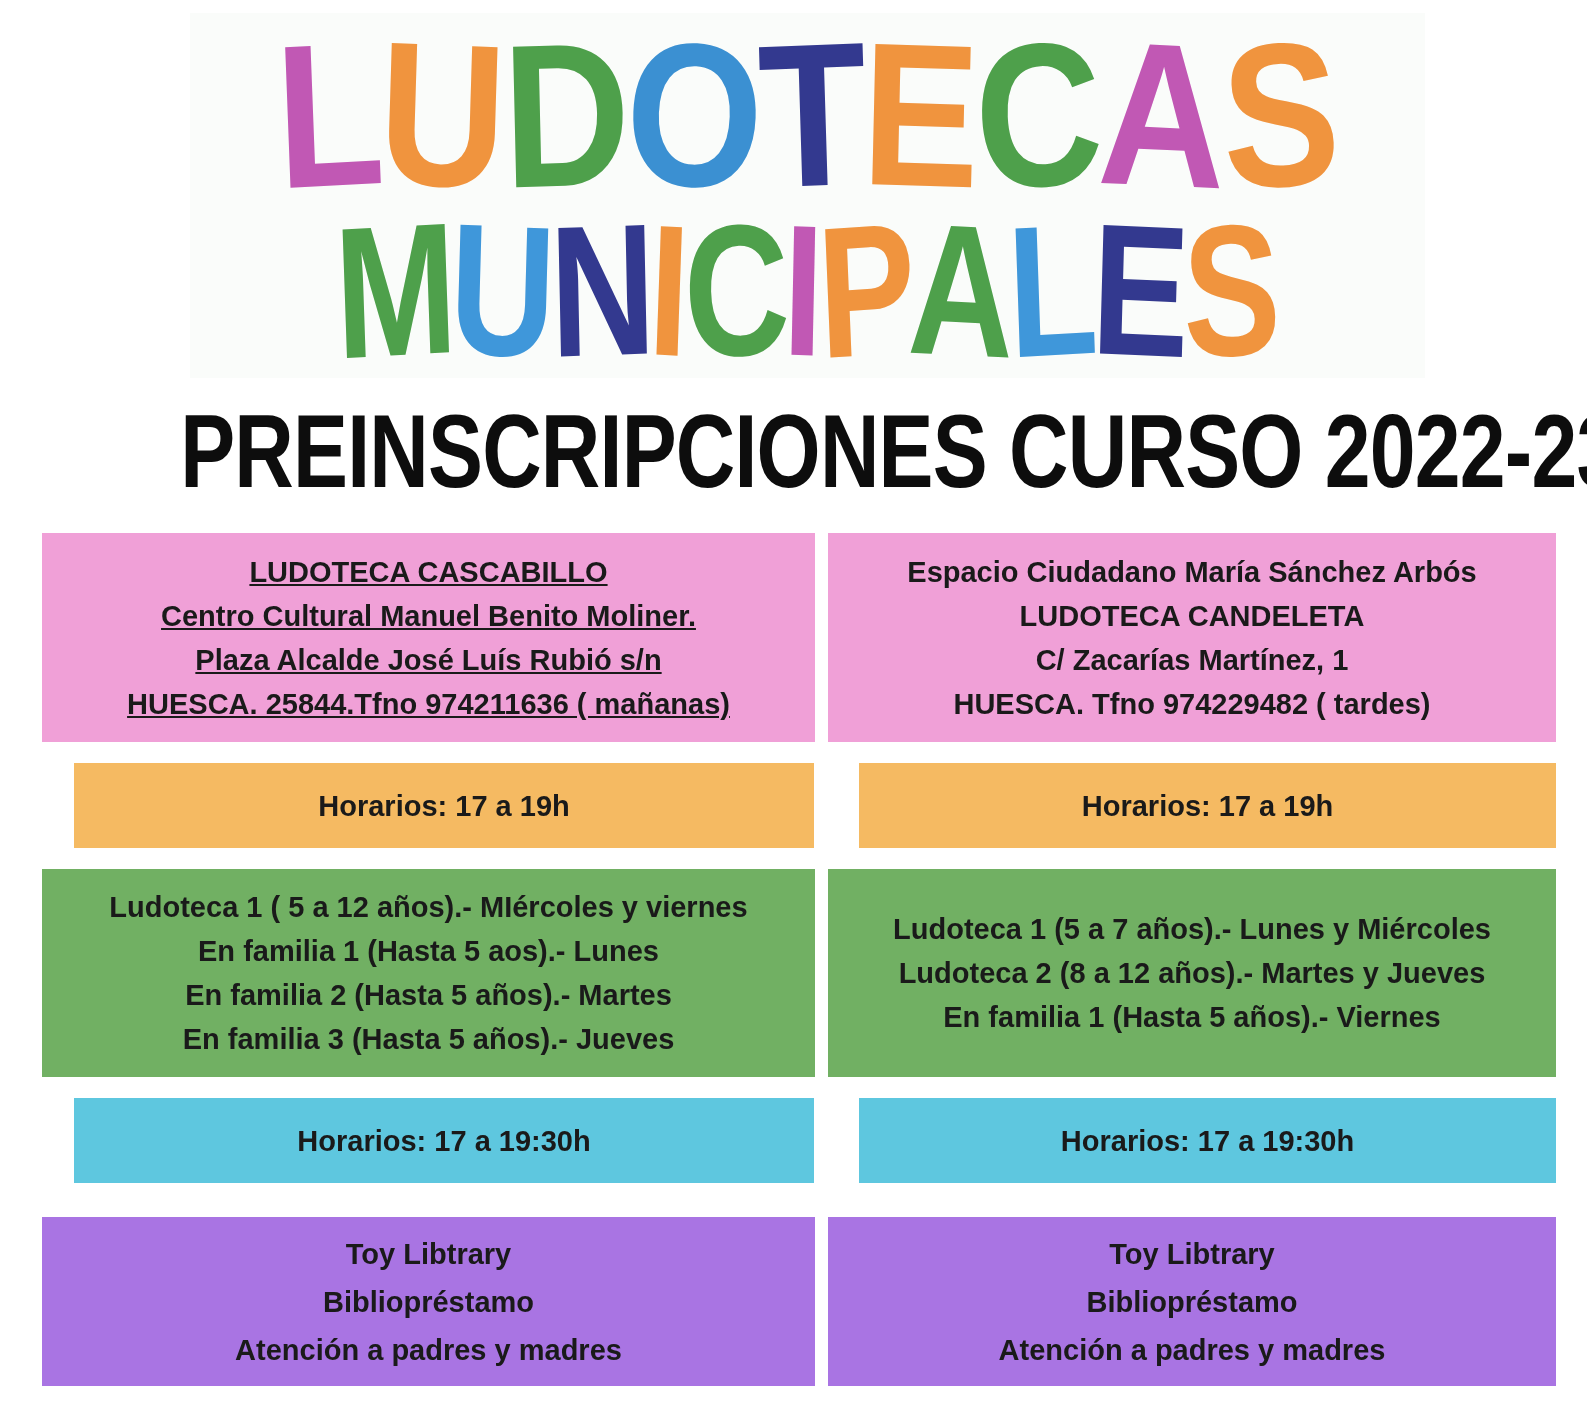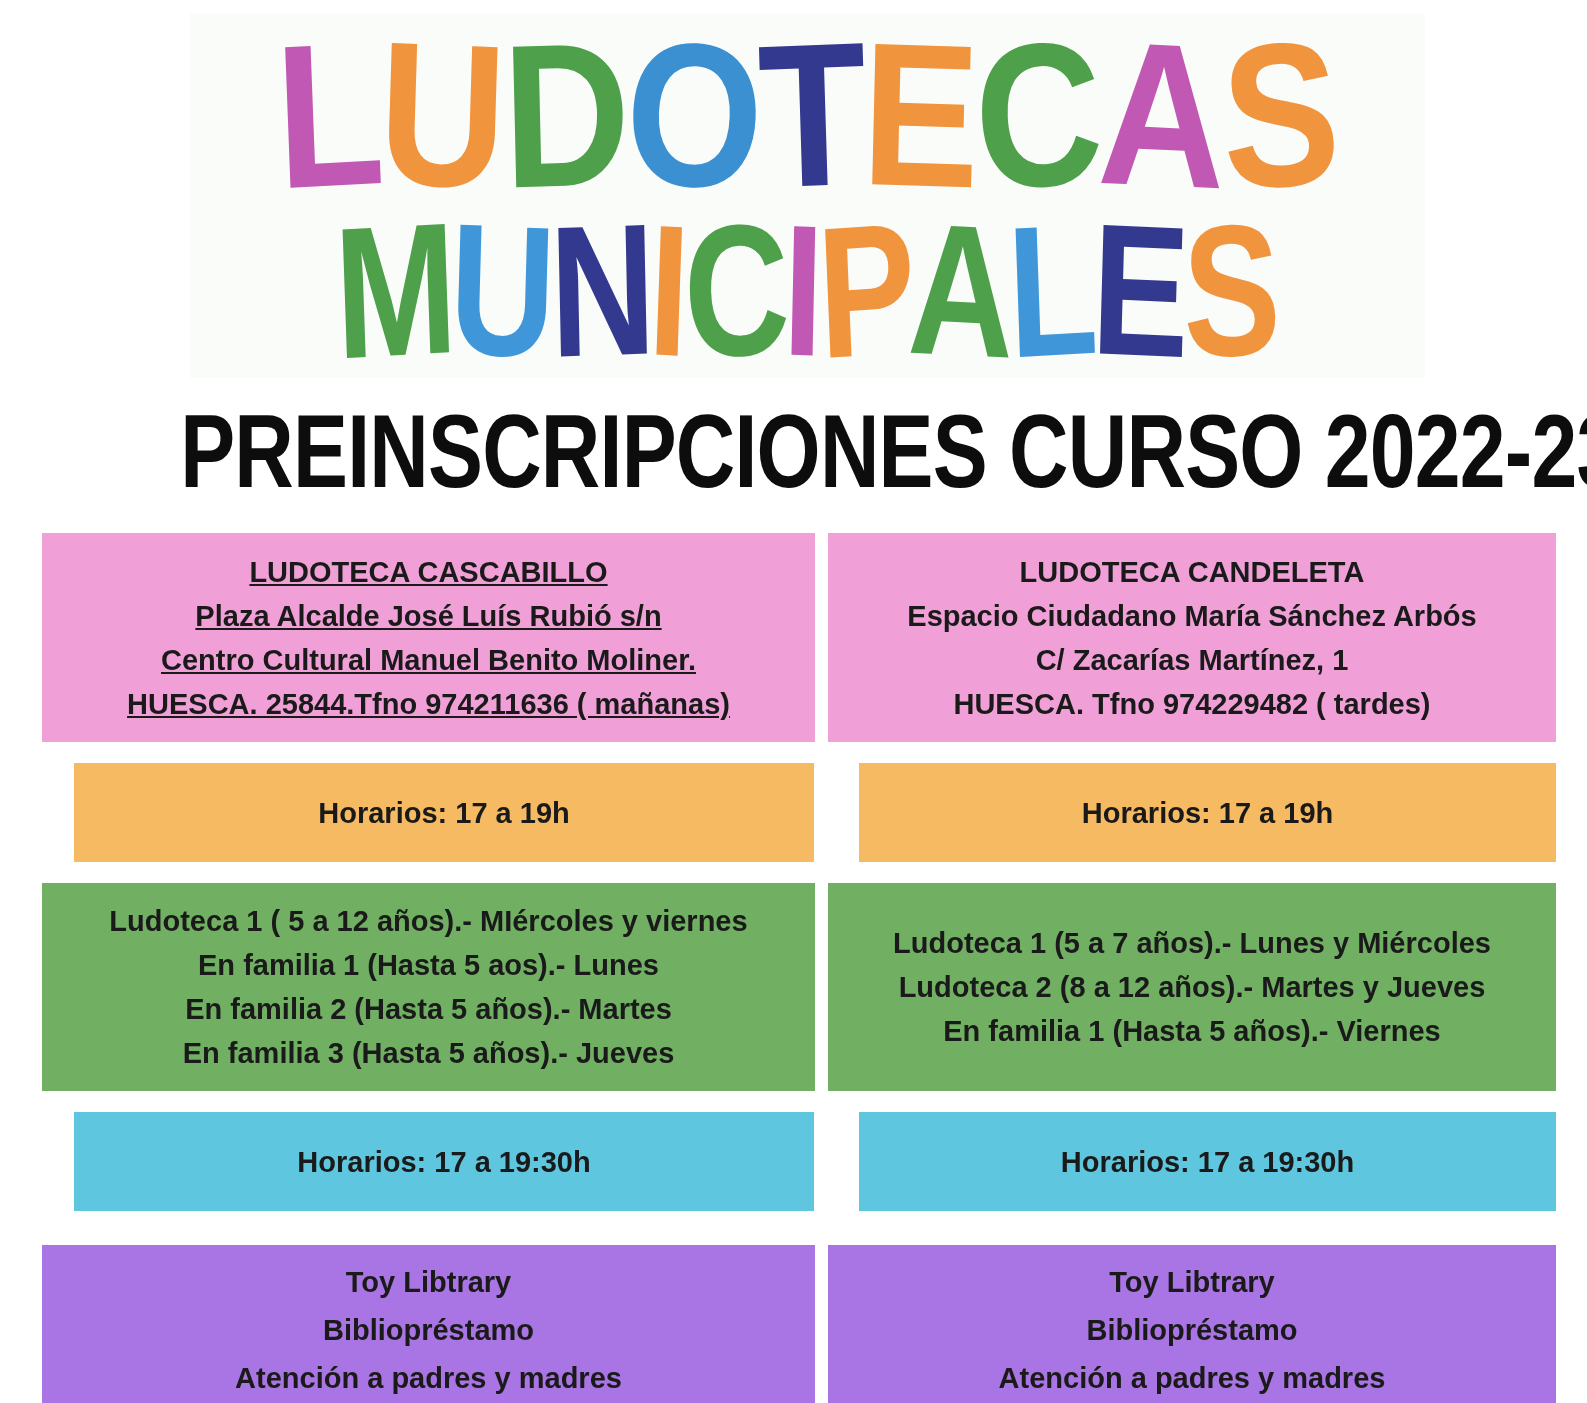--- a/index.html
+++ b/index.html
@@ -48,21 +48,21 @@
   .box {
     display:flex; flex-direction:column;
     justify-content:center;
     text-align:center;
     font-weight:bold;
     color:#1a1a1a;
     font-size:29px;
     line-height:44px;
   }
   .h-location { height:209px; }
-  .h-bar { height:99px;margin-left:32px; }
+  .h-bar { height:85px;margin-left:32px; }
   .h-programs { height:208px; }
   .h-services { height:169px; }
   .h-services .box-line { line-height:48px; }
 </style>
 </head>
 <body>
 
 <div class="page">
 
   <header class="title-art">
@@ -72,27 +72,27 @@
 
   <div class="heading-wrap">
     <h1 class="heading">PREINSCRIPCIONES CURSO 2022-23</h1>
   </div>
 
   <main class="grid">
 
     <div class="row">
       <section class="box col-l h-location" style="background: rgb(240, 160, 215); text-decoration: underline;">
           <div class="box-line">LUDOTECA CASCABILLO</div>
+          <div class="box-line">Centro Cultural Manuel Benito Moliner.</div>
           <div class="box-line">Plaza Alcalde José Luís Rubió s/n</div>
-          <div class="box-line">Centro Cultural Manuel Benito Moliner.</div>
           <div class="box-line">HUESCA. 25844.Tfno 974211636 ( mañanas)</div>
         </section>
       <section class="box col-r h-location" style="background: rgb(240, 160, 215);">
+          <div class="box-line">Espacio Ciudadano María Sánchez Arbós</div>
           <div class="box-line">LUDOTECA CANDELETA</div>
-          <div class="box-line">Espacio Ciudadano María Sánchez Arbós</div>
           <div class="box-line">C/ Zacarías Martínez, 1</div>
           <div class="box-line">HUESCA. Tfno 974229482 ( tardes)</div>
         </section>
     </div>
 
     <div class="row">
       <section class="box col-l h-bar" style="background: rgb(245, 186, 98);">
           <div class="box-line">Horarios: 17 a 19h</div>
         </section>
       <section class="box col-r h-bar" style="background: rgb(245, 186, 98);">

